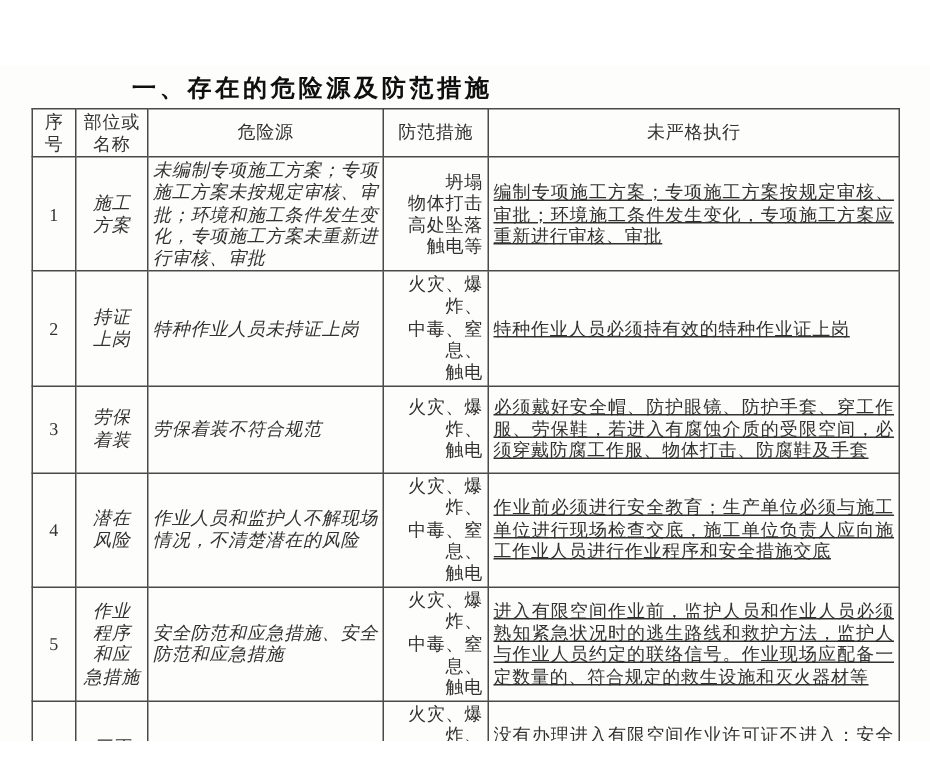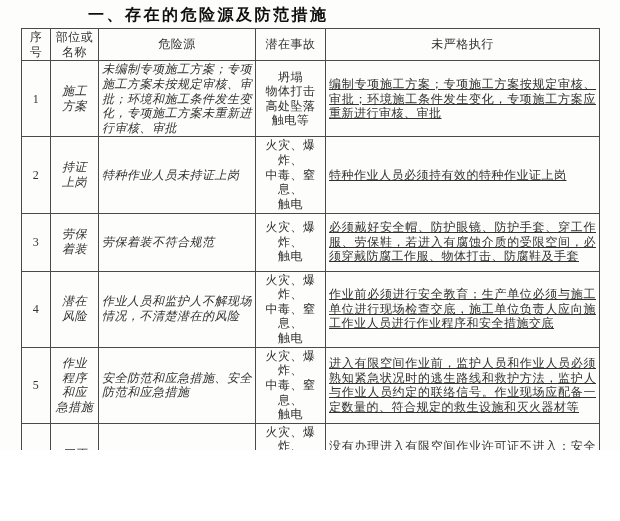--- a/index.html
+++ b/index.html
@@ -1,18 +1,18 @@
 <!DOCTYPE html>
 <html><head>
 <meta charset="utf-8">
 <style>
   html,body{margin:0;padding:0;background:#ffffff;}
   .page{
     position:relative;width:620px;height:450px;background:#fdfdfc;overflow:hidden;
-    font-family:"Liberation Serif","DejaVu Serif",serif;color:#2e2e2e;
+    font-family:"Liberation Serif","DejaVu Serif",serif;color:#2e2e2e;margin-top:44px;
   }
   .doc-title{
     position:absolute;top:5px;left:88px;
     font-size:16px;font-weight:bold;color:#0f0f0f;letter-spacing:2.5px;
     white-space:nowrap;
   }
   table.hazard-table{
     position:absolute;top:28px;left:21px;width:578px;
     border-collapse:collapse;table-layout:fixed;
   }
@@ -22,21 +22,21 @@
     padding:1px 3px;
     white-space:pre-line;
     vertical-align:middle;
     letter-spacing:0.5px;
     color:#333230;
     overflow:hidden;
   }
   .c-no{text-align:center;}
   .c-loc{text-align:center;font-style:italic;}
   .c-haz{text-align:justify;padding:2px 5px;font-style:italic;}
-  .c-acc{text-align:center;}
+  .c-acc{text-align:right;}
   .c-mea{text-align:justify;padding:2px 6px;text-decoration:underline;}
   .hazard-table th{text-align:center;}
   .watermark{
     position:absolute;top:473px;left:478px;
     display:flex;align-items:center;gap:2px;
     pointer-events:none;
     opacity:0.75;
   }
   .wm-logo{flex:0 0 auto;display:block;}
   .wm-text{
@@ -62,21 +62,21 @@
         <col style="width:70px">
         <col style="width:274px">
     </colgroup>
     <tbody>
         <tr style="height:30px">
       <th>序
 号</th>
       <th>部位或
 名称</th>
       <th>危险源</th>
-      <th>潜在事故</th>
+      <th>防范措施</th>
       <th>未严格执行</th>
     </tr>
     <tr style="height:70px">
       <td class="c-no">1</td>
       <td class="c-loc">施工
 方案</td>
       <td class="c-haz">未编制专项施工方案；专项施工方案未按规定审核、审批；环境和施工条件发生变化，专项施工方案未重新进行审核、审批</td>
       <td class="c-acc">坍塌
 物体打击
 高处坠落

